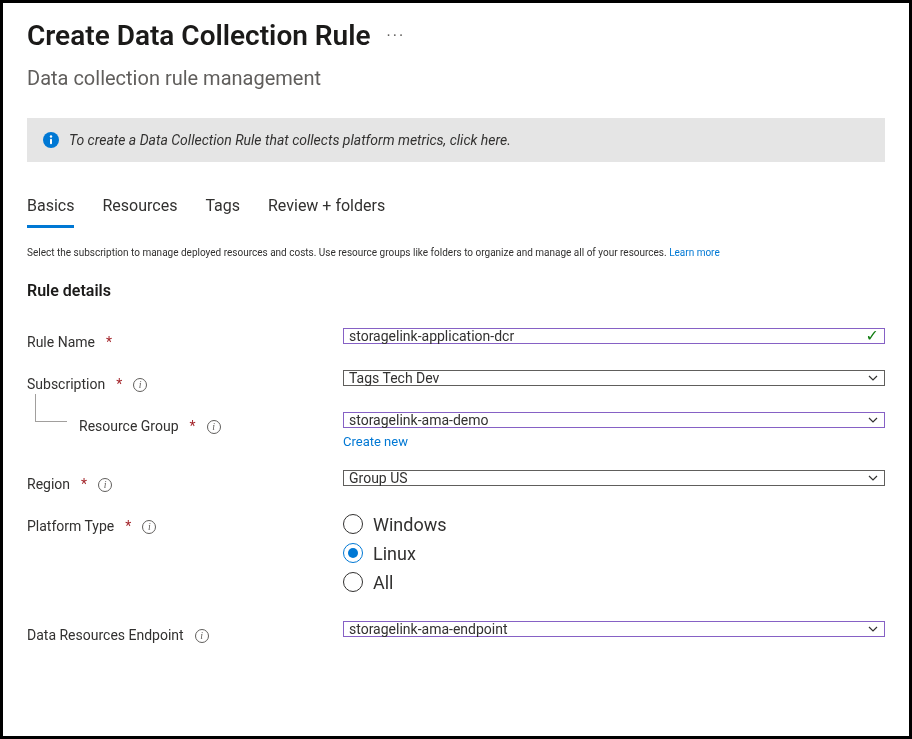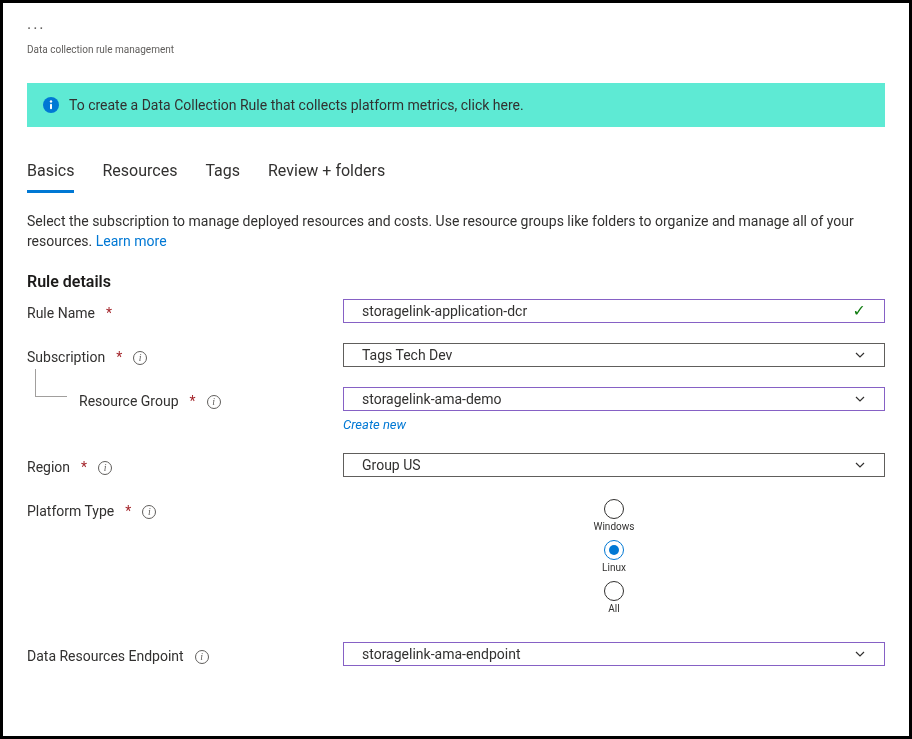--- a/index.html
+++ b/index.html
@@ -24,32 +24,33 @@
       color: #1b1a19;
     }
     .ellipsis {
       color: #605e5c;
       font-size: 16px;
       letter-spacing: 2px;
       cursor: pointer;
     }
     .subtitle {
       color: #605e5c;
-      font-size: 10px;
-      margin-top: 6px;
+      font-size: 20px;
+      margin-top: 14px;
       margin-bottom: 28px;
     }
     .info-banner {
-      background: #5eead4;
+      background: #e5e5e5;
       padding: 14px 16px;
       display: flex;
       align-items: center;
       gap: 10px;
       font-size: 14px;
       margin-bottom: 28px;
+      font-style: italic;
     }
     .info-icon-svg {
       width: 16px;
       height: 16px;
       flex-shrink: 0;
     }
     .tabs {
       display: flex;
       gap: 28px;
       border-bottom: none;
@@ -61,35 +62,35 @@
       color: #323130;
       padding: 6px 0 10px 0;
       cursor: pointer;
       border-bottom: 3px solid transparent;
     }
     .tab.active {
       border-bottom-color: #0078d4;
       font-weight: 400;
     }
     .desc-text {
-      font-size: 14px;
+      font-size: 10px;
       color: #323130;
       line-height: 1.45;
       margin-bottom: 20px;
     }
     .link {
       color: #0078d4;
       text-decoration: none;
       cursor: pointer;
     }
     .section-title {
       font-size: 16px;
       font-weight: 600;
       color: #1b1a19;
-      margin-bottom: 8px;
+      margin-bottom: 28px;
     }
     .form-row {
       display: flex;
       align-items: flex-start;
       margin-bottom: 20px;
     }
     .form-row.with-indent .label-cell {
       padding-left: 52px;
       position: relative;
     }
@@ -126,23 +127,23 @@
       color: #605e5c;
       cursor: pointer;
       font-style: italic;
       font-family: Georgia, serif;
     }
     .input-cell {
       flex: 1;
     }
     .text-input, .select-box {
       width: 100%;
-      height: 24px;
+      height: 16px;
       border: 1px solid #605e5c;
-      padding: 0 18px;
+      padding: 0 5px;
       font-size: 14px;
       font-family: inherit;
       background: #fff;
       display: flex;
       align-items: center;
       justify-content: space-between;
       cursor: pointer;
     }
     .text-input.purple, .select-box.purple {
       border-color: #8661c5;
@@ -157,35 +158,33 @@
     .chevron {
       width: 12px;
       height: 12px;
     }
     .create-new {
       font-size: 13px;
       color: #0078d4;
       margin-top: 6px;
       display: inline-block;
       cursor: pointer;
-      font-style: italic;
     }
     .radio-group {
       display: flex;
       flex-direction: column;
       gap: 8px;
       padding-top: 2px;
     }
     .radio-option {
       display: flex;
       align-items: center;
-      gap: 2px;
-      font-size: 10px;
-      cursor: pointer;
-      flex-direction: column;
+      gap: 10px;
+      font-size: 18px;
+      cursor: pointer;
     }
     .radio-circle {
       width: 20px;
       height: 20px;
       border: 1px solid #323130;
       border-radius: 50%;
       display: flex;
       align-items: center;
       justify-content: center;
       flex-shrink: 0;
@@ -197,20 +196,21 @@
       width: 10px;
       height: 10px;
       background: #0078d4;
       border-radius: 50%;
     }
   </style>
 </head>
 <body>
 
 <div class="header-row">
+  <h1>Create Data Collection Rule</h1>
   <span class="ellipsis">···</span>
 </div>
 <div class="subtitle">Data collection rule management</div>
 
 <div class="info-banner">
   <svg class="info-icon-svg" viewBox="0 0 16 16">
     <circle cx="8" cy="8" r="8" fill="#0078d4"></circle>
     <circle cx="8" cy="4.5" r="1.2" fill="#fff"></circle>
     <rect x="7" y="6.8" width="2" height="5.5" rx="1" fill="#fff"></rect>
   </svg>

